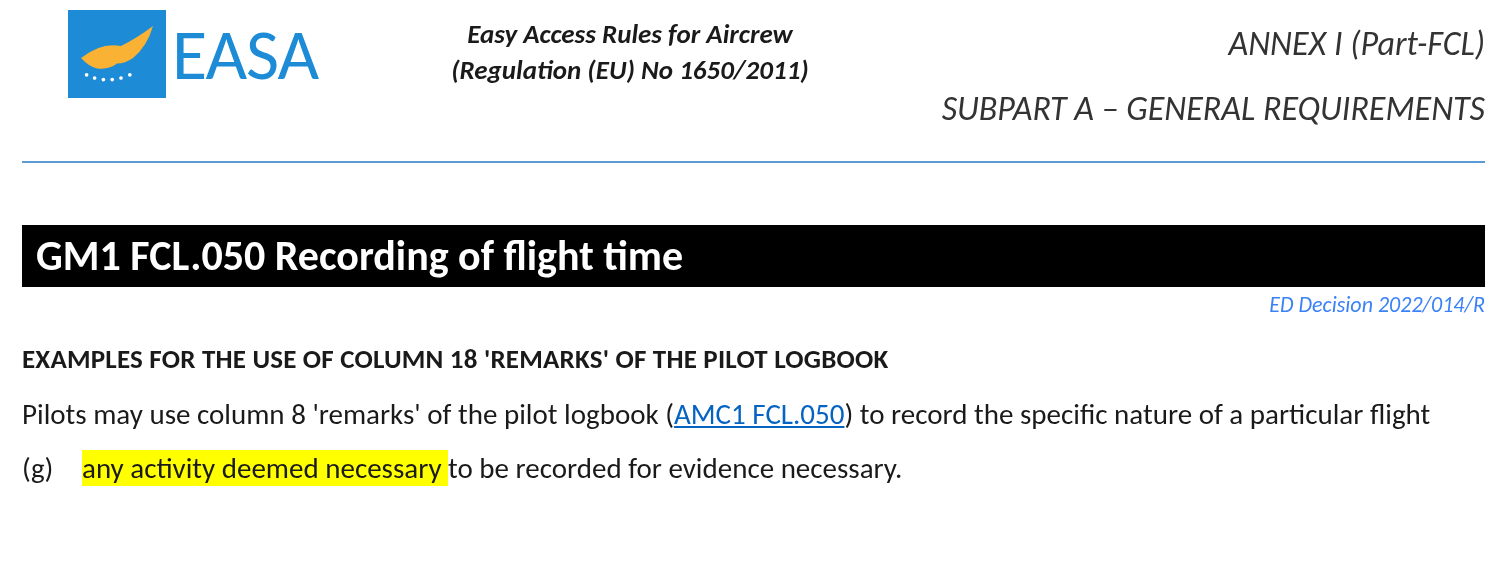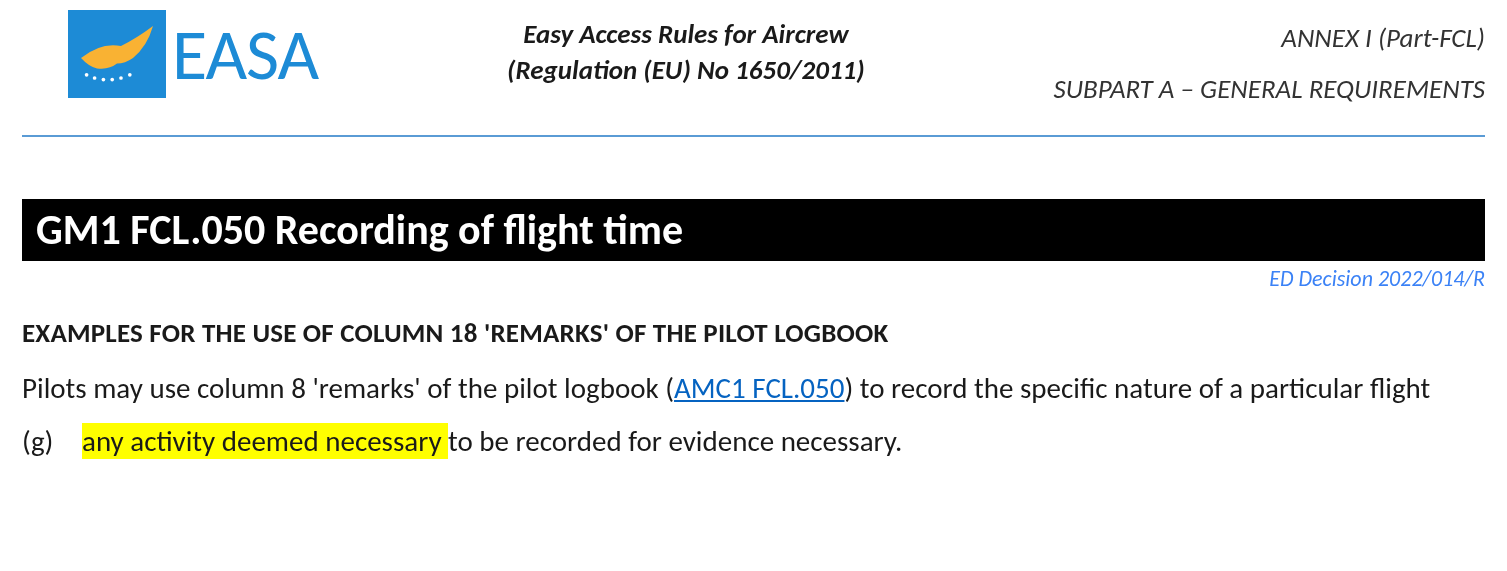--- a/index.html
+++ b/index.html
@@ -49,21 +49,21 @@
     text-align: center;
     font-style: italic;
     font-weight: 700;
     font-size: 27px;
     line-height: 1.35;
     padding-top: 6px;
   }
   .header-right {
     text-align: right;
     font-style: italic;
-    font-size: 27px;
+    font-size: 34px;
     line-height: 1.9;
     padding-top: 2px;
     color: #333;
   }
   .title-banner {
     background: #000000;
     color: #ffffff;
     font-size: 42px;
     font-weight: 700;
     padding: 8px 14px 8px 14px;

